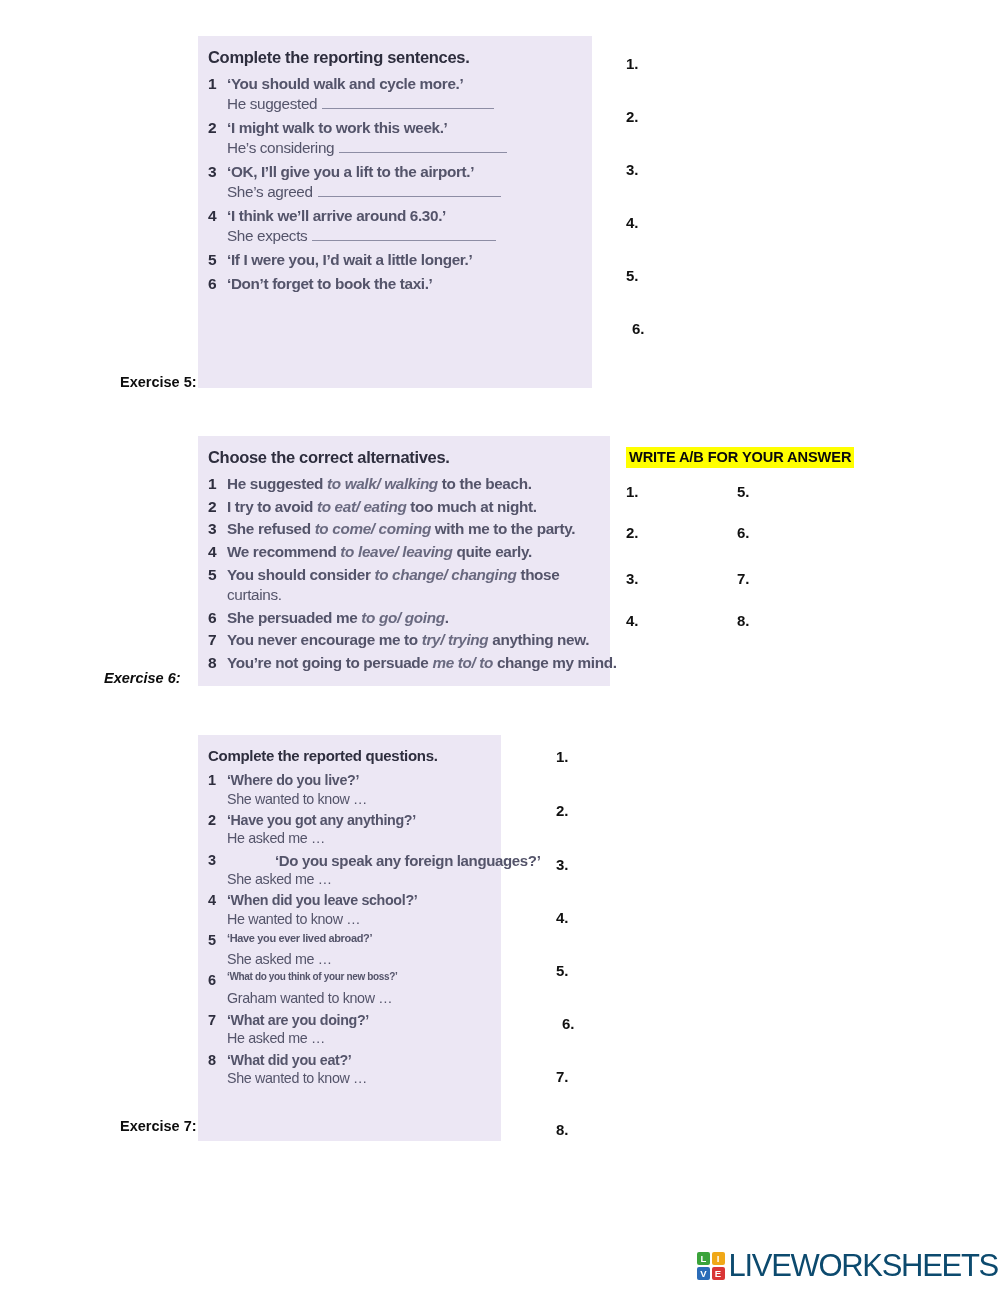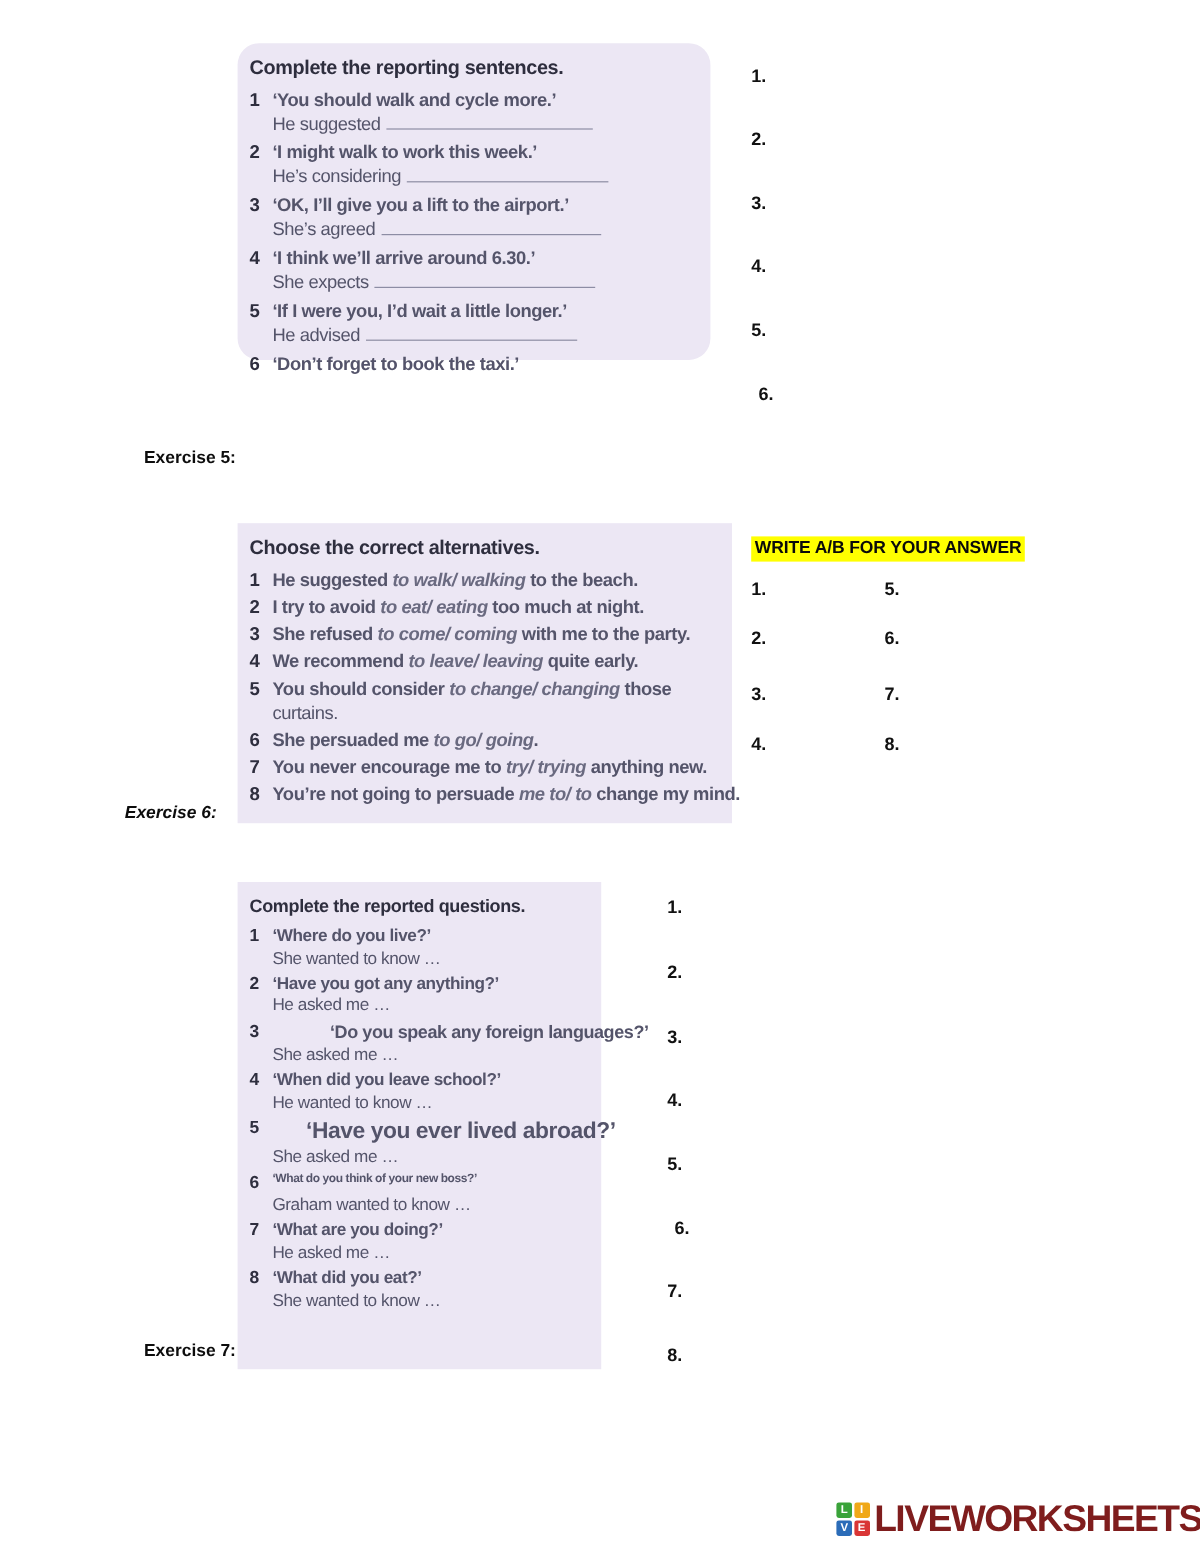--- a/index.html
+++ b/index.html
@@ -137,32 +137,32 @@
     color: #ffffff;
     border-radius: 2px;
     line-height: 1;
   }
   .lw-l { background: #3aa33a; }
   .lw-i { background: #f0a818; }
   .lw-v { background: #2b6cb8; }
   .lw-e { background: #d93636; }
   .lw-word {
     font-size: 31px;
-    font-weight: bold;
-    color: #7f1d1d;
+    font-weight: normal;
+    color: #0c4a6e;
     letter-spacing: -1.3px;
     font-family: "Liberation Sans", sans-serif;
   }
 </style>
 </head>
 <body>
 
 <div class="page">
 
-  <div class="ex-box" style="left:198px; top:36px; width:394px; height:264px;border-radius:18px;">
+  <div class="ex-box" style="left:198px; top:36px; width:394px; height:352px;">
     <div class="ex-title">Complete the reporting sentences.</div>
 
     <div class="q-row" style="margin-top:2px;">
       <span class="q-num">1</span>
       <span class="q-text">‘You should walk and cycle more.’</span>
     </div>
     <div class="q-sub">
       <span>He suggested</span>
       <span class="blank-line" style="width:172px;"></span>
     </div>
@@ -190,24 +190,20 @@
       <span class="q-text">‘I think we’ll arrive around 6.30.’</span>
     </div>
     <div class="q-sub">
       <span>She expects</span>
       <span class="blank-line" style="width:184px;"></span>
     </div>
 
     <div class="q-row" style="margin-top:4px;">
       <span class="q-num">5</span>
       <span class="q-text">‘If I were you, I’d wait a little longer.’</span>
-    </div>
-    <div class="q-sub">
-      <span>He advised</span>
-      <span class="blank-line" style="width:176px;"></span>
     </div>
 
     <div class="q-row" style="margin-top:4px;">
       <span class="q-num">6</span>
       <span class="q-text">‘Don’t forget to book the taxi.’</span>
     </div>
   </div>
 
   <div class="ex-label" style="left:120px; top:374px;">Exercise 5:</div>
 
@@ -299,21 +295,21 @@
     <div class="q-sub-wrap" style="font-size:14.3px;">She asked me …</div>
 
     <div class="q-row" style="margin-top:3px;">
       <span class="q-num" style="font-size:14.5px;">4</span>
       <span class="q-text" style="font-size:14.3px;">‘When did you leave school?’</span>
     </div>
     <div class="q-sub-wrap" style="font-size:14.3px;">He wanted to know …</div>
 
     <div class="q-row" style="margin-top:3px;">
       <span class="q-num" style="font-size:14.5px;">5</span>
-      <span class="q-text" style="font-size:19px;margin-left:28px;">‘Have you ever lived abroad?’</span>
+      <span class="q-text" style="font-size:11px;">‘Have you ever lived abroad?’</span>
     </div>
     <div class="q-sub-wrap" style="font-size:14.3px;">She asked me …</div>
 
     <div class="q-row" style="margin-top:3px;">
       <span class="q-num" style="font-size:14.5px;">6</span>
       <span class="q-text" style="font-size:10px;">‘What do you think of your new boss?’</span>
     </div>
     <div class="q-sub-wrap" style="font-size:14.3px;">Graham wanted to know …</div>
 
     <div class="q-row" style="margin-top:3px;">

